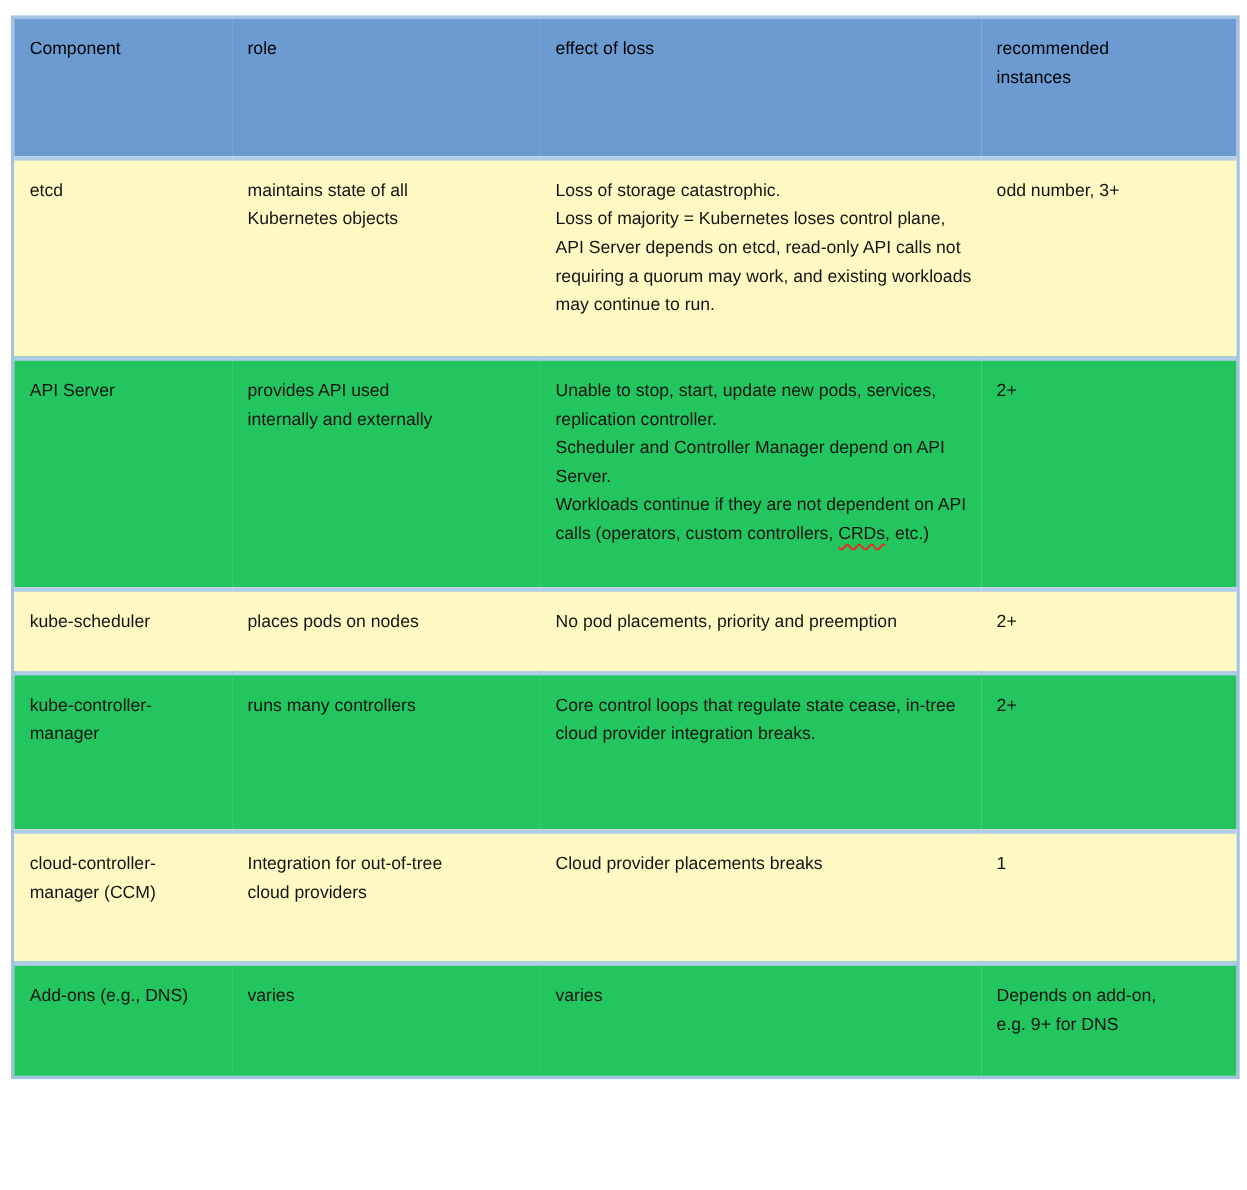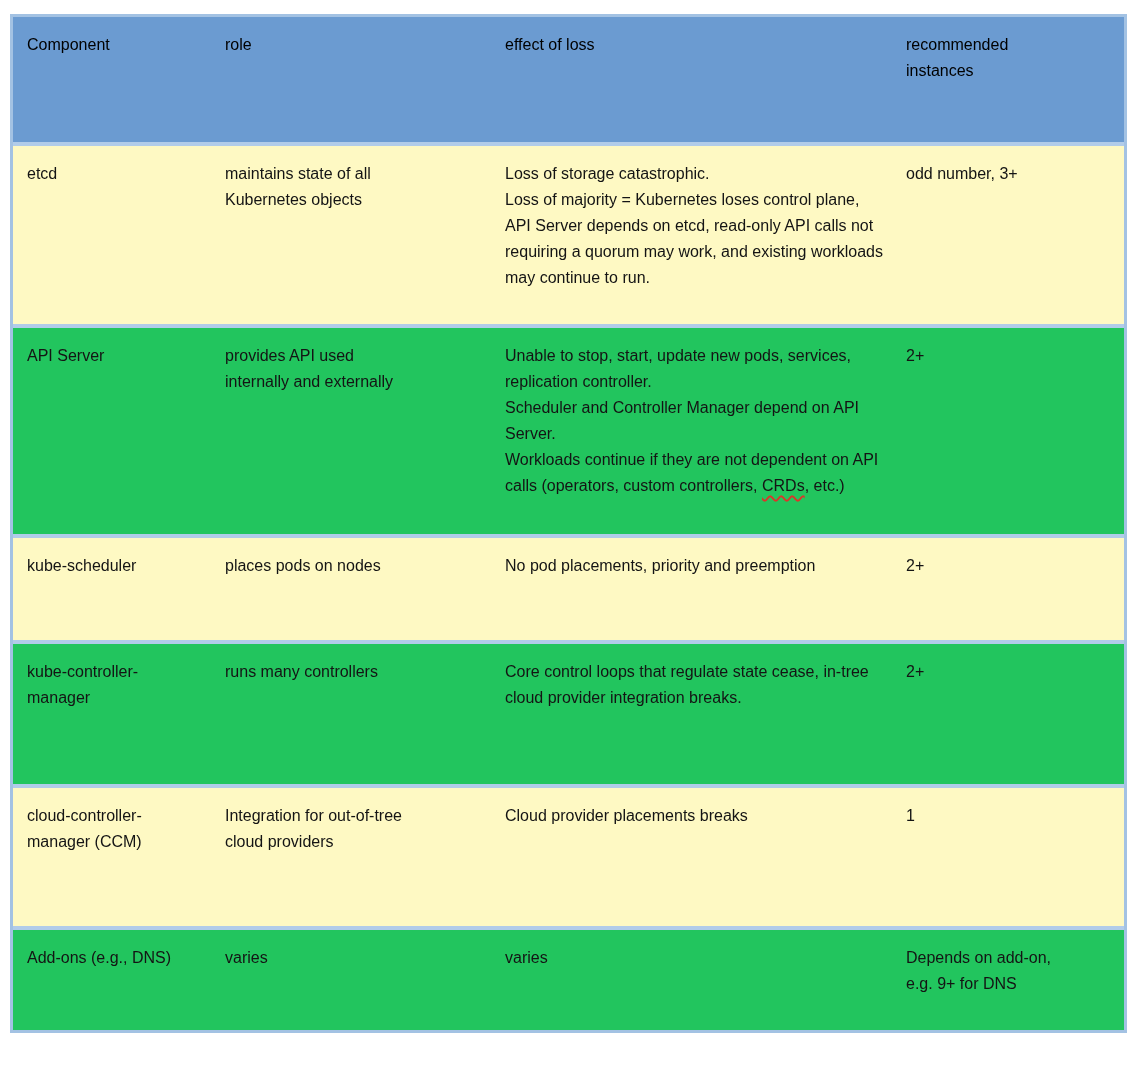--- a/index.html
+++ b/index.html
@@ -51,23 +51,23 @@
     background: #6b9bd1;
     color: #000000;
     height: 100px;
   }
   tr.data-row td { border-top: 4px solid #b1cce9; }
   tr.row-shaded td { background: #fef9c3; }
   tr.row-plain  td { background: #22c55e; }
 
   tr.r-etcd   { height: 182px; }
   tr.r-api    { height: 210px; }
-  tr.r-sched  { height: 106px; }
+  tr.r-sched  { height: 76px; }
   tr.r-kcm    { height: 144px; }
-  tr.r-ccm    { height: 142px; }
+  tr.r-ccm    { height: 120px; }
   tr.r-addons { height: 104px; }
 
   .misspelled {
     text-decoration: underline wavy #d9372a 2px;
     text-underline-offset: 4px;
   }
 </style>
 </head>
 <body>
 

